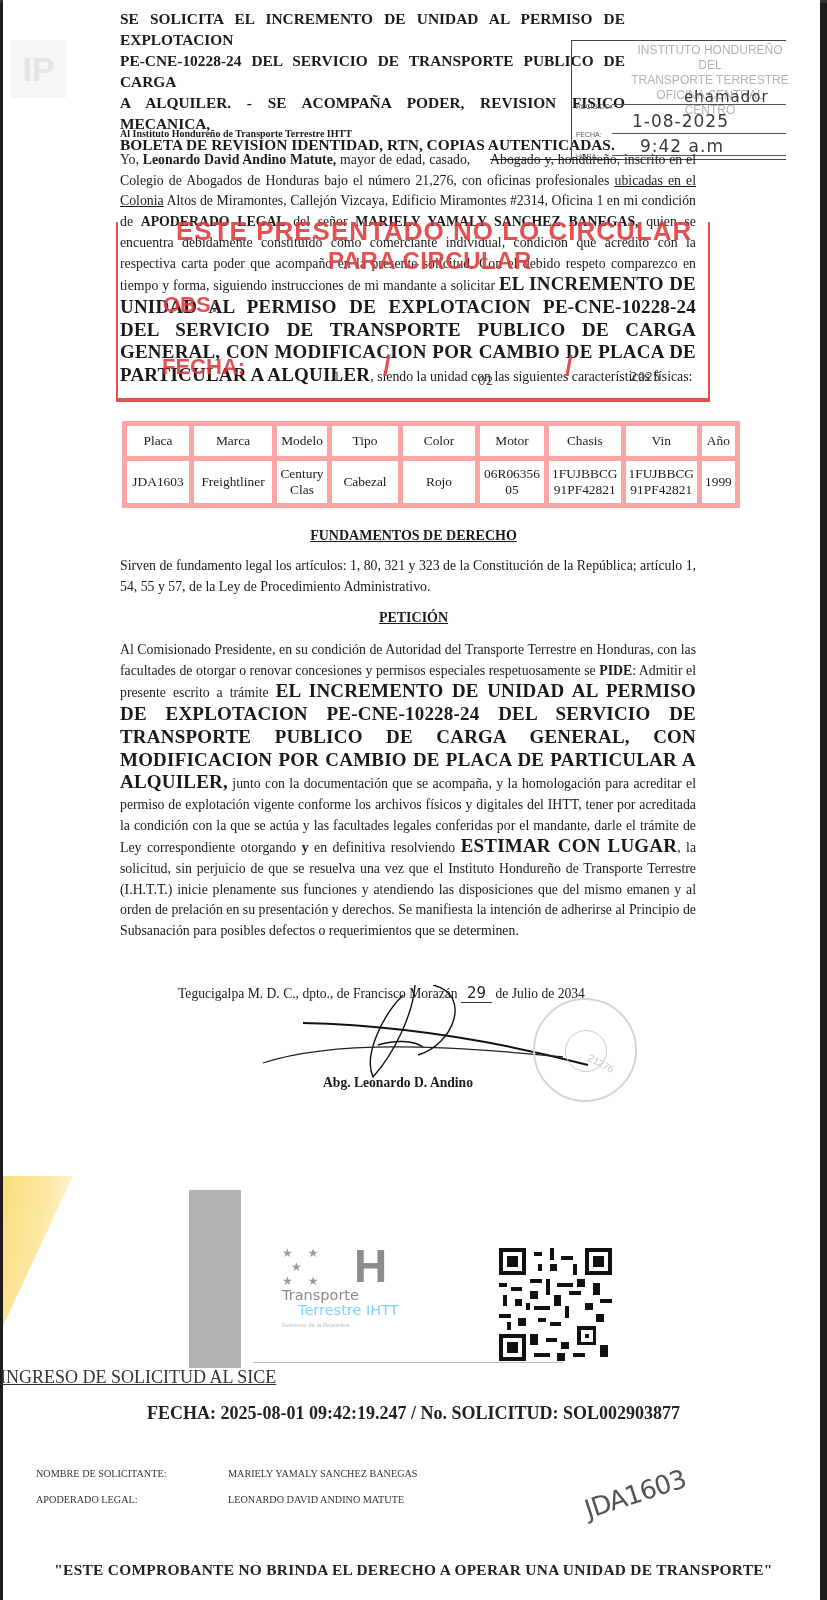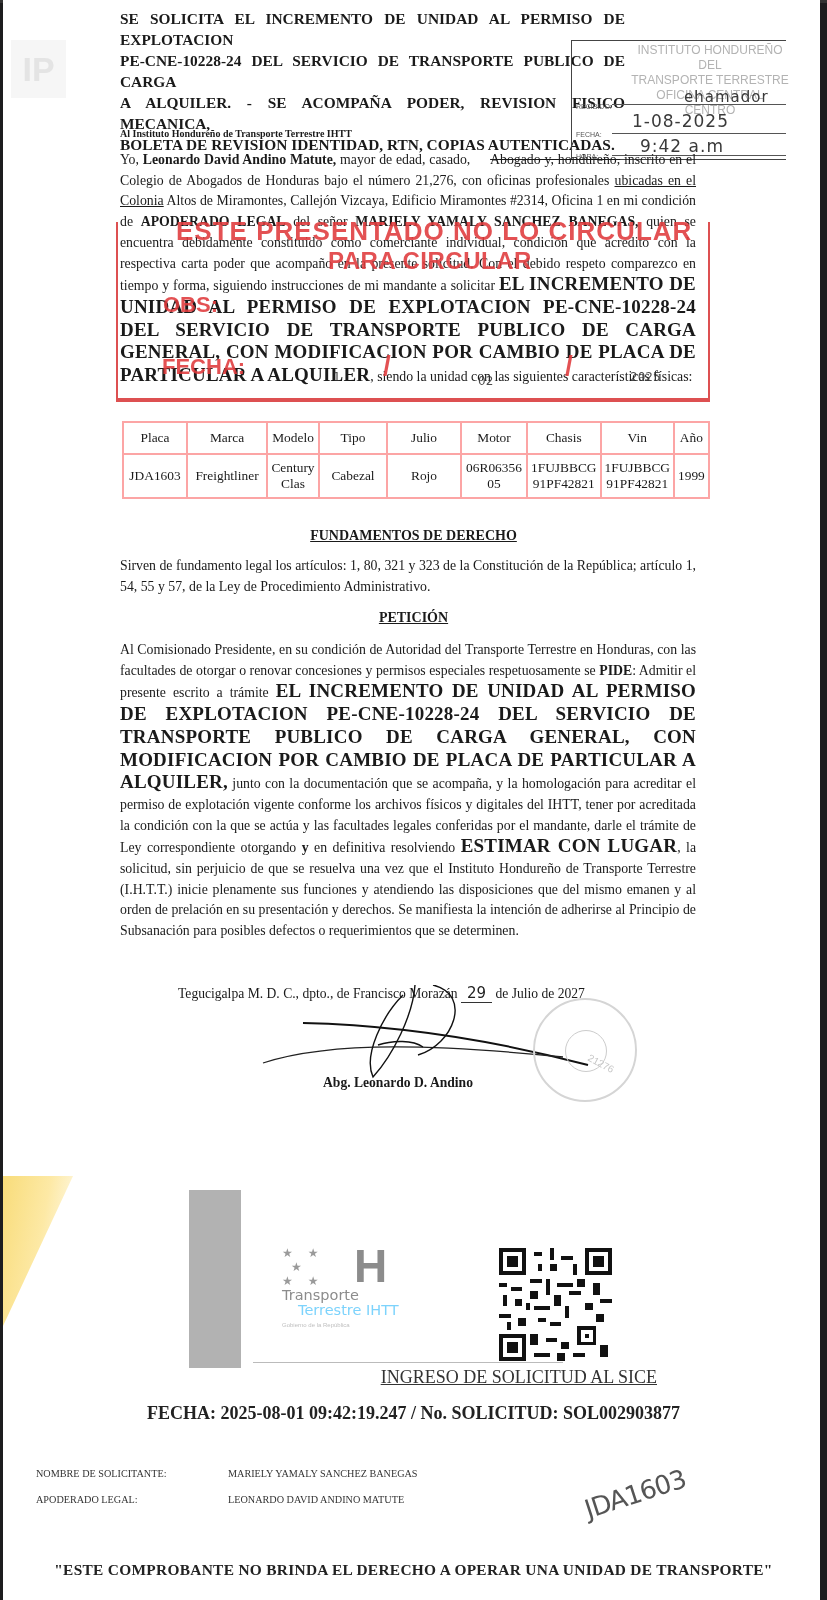--- a/index.html
+++ b/index.html
@@ -32,21 +32,21 @@
   .redstamp { position:absolute; left:113px; top:222px; width:590px; height:178px; border:2px solid #d9383a; border-top:none; opacity:0.88; pointer-events:none; }
   .redstamp .t1 { position:absolute; left:58px; top:-6px; color:#e03a3c; font-family:"Liberation Sans", sans-serif; font-weight:bold; font-size:26px; letter-spacing:1px; }
   .redstamp .t2 { position:absolute; left:210px; top:25px; color:#e03a3c; font-family:"Liberation Sans", sans-serif; font-weight:bold; font-size:24px; letter-spacing:0.5px; }
   .redstamp .obs { position:absolute; left:45px; top:70px; color:#e03a3c; font-family:"Liberation Sans", sans-serif; font-weight:bold; font-size:22px; }
   .redstamp .fecha { position:absolute; left:44px; top:132px; color:#e03a3c; font-family:"Liberation Sans", sans-serif; font-weight:bold; font-size:22px; }
   .redstamp .slash { position:absolute; color:#e03a3c; font-family:"Liberation Sans", sans-serif; font-weight:bold; font-size:28px; }
   .redstamp .hwd { position:absolute; color:#333; font-family:"DejaVu Sans", sans-serif; font-size:12px; }
   .redstamp .baseline { position:absolute; left:0; right:0; bottom:0; border-bottom:2px solid #d9383a; }
 
   table.veh { position:absolute; left:119px; top:421px; border-collapse:collapse; font-size:13.4px; }
-  table.veh td, table.veh th { border:2px solid #fca5a5; font-weight:normal; text-align:center; padding:2px 3px; }
+  table.veh td, table.veh th { border:5px solid #fca5a5; font-weight:normal; text-align:center; padding:2px 3px; }
   table.veh th { height:26px; }
   table.veh td { height:38px; line-height:16px; }
 
   .heading { position:absolute; left:0; width:827px; text-align:center; font-weight:bold; font-size:14px; text-decoration:underline; }
 
   .place { position:absolute; left:175px; top:984px; font-size:13.6px; }
   .place .hwday { font-family:"DejaVu Sans", sans-serif; font-size:15px; border-bottom:1px solid #333; padding:0 6px; color:#222; }
   .sigline { position:absolute; left:320px; top:1075px; font-weight:bold; font-size:13.6px; }
   .seal { position:absolute; left:530px; top:998px; width:100px; height:100px; border:2px solid #d5d5d5; border-radius:50%; }
   .seal .inner { position:absolute; left:30px; top:30px; width:40px; height:40px; border:1.5px solid #ccc; border-radius:50%; }
@@ -57,21 +57,21 @@
   .yellow { position:absolute; left:0; top:0; width:70px; height:150px; background:linear-gradient(100deg,#f8dc7a 0%,#fde9a5 50%, rgba(255,255,255,0) 100%); clip-path:polygon(0 0,100% 0,0 100%); }
   .graybar { position:absolute; left:186px; top:14px; width:52px; height:178px; background:#b2b2b2; }
   .logo { position:absolute; left:282px; top:1246px; width:160px; height:90px; }
   .logo .stars { position:absolute; left:0; top:0; color:#9a9a9a; font-size:12px; line-height:14px; }
   .logo .H { position:absolute; left:72px; top:-3px; font-family:"Liberation Sans", sans-serif; font-weight:bold; font-size:46px; color:#8c8c8c; line-height:46px; }
   .logo .n1 { position:absolute; left:0; top:42px; font-family:"DejaVu Sans", sans-serif; color:#8c8c8c; font-size:14.5px; line-height:15px; }
   .logo .n2 { position:absolute; left:16px; top:57px; font-family:"DejaVu Sans", sans-serif; color:#7dd3fc; font-size:14.5px; line-height:15px; }
   .logo .n3 { position:absolute; left:0; top:76px; font-family:"Liberation Sans", sans-serif; color:#c0c0c0; font-size:6px; }
   .qr { position:absolute; left:499px; top:1248px; width:113px; height:113px; }
   .hr2 { position:absolute; left:253px; top:1362px; width:310px; border-bottom:1px solid #bbb; }
-  .sice { position:absolute; left:0; width:657px; top:1367px; text-align:right; font-size:18px; text-decoration:underline; color:#333; }
+  .sice { position:absolute; left:0; width:657px; top:1367px; text-align:left; font-size:18px; text-decoration:underline; color:#333; }
   .fecha2 { position:absolute; left:0; width:827px; top:1403px; text-align:center; font-weight:bold; font-size:18px; color:#222; }
   .kv { position:absolute; font-size:10.2px; color:#333; }
   .jda { position:absolute; left:583px; top:1479px; font-family:"DejaVu Sans", sans-serif; font-size:26px; color:#555; transform:rotate(-18deg); letter-spacing:-1px; }
   .footer { position:absolute; left:0; width:827px; top:1561px; text-align:center; font-weight:bold; font-size:15.4px; color:#222; letter-spacing:0.3px; }
 </style>
 </head>
 <body>
 
 <div class="topbar"></div>
 
@@ -123,21 +123,21 @@
     <div class="baseline"></div>
   </div>
 
   <table class="veh">
     <tbody>
         <tr>
       <th style="width:56px">Placa</th>
       <th style="width:72px">Marca</th>
       <th style="width:44px">Modelo</th>
       <th style="width:60px">Tipo</th>
-      <th style="width:66px">Julio</th>
+      <th style="width:66px">Color</th>
       <th style="width:58px">Motor</th>
       <th style="width:64px">Chasis</th>
       <th style="width:64px">Vin</th>
       <th style="width:26px">Año</th>
     </tr>
     <tr>
       <td>JDA1603</td>
       <td>Freightliner</td>
       <td>Century Clas</td>
       <td>Cabezal</td>
@@ -156,21 +156,21 @@
   </div>
 
   <div class="heading" style="top:610px;left:-3px;">PETICIÓN</div>
   <div class="body" style="top:640px;">
     <p>
       <span>Al Comisionado Presidente, en su condición de Autoridad del Transporte Terrestre en Honduras, con las facultades de otorgar o renovar concesiones y permisos especiales respetuosamente se </span><b>PIDE</b><span>: Admitir el presente escrito a trámite </span><b class="bigb">EL INCREMENTO DE UNIDAD AL PERMISO DE EXPLOTACION PE-CNE-10228-24 DEL SERVICIO DE TRANSPORTE PUBLICO DE CARGA GENERAL, CON MODIFICACION POR CAMBIO DE PLACA DE PARTICULAR A ALQUILER,</b><span> junto con la documentación que se acompaña, y la homologación para acreditar el permiso de explotación vigente conforme los archivos físicos y digitales del IHTT, tener por acreditada la condición con la que se actúa y las facultades legales conferidas por el mandante, darle el trámite de Ley correspondiente otorgando </span><b>y</b><span> en definitiva resolviendo </span><b class="bigb">ESTIMAR CON LUGAR</b><span>, la solicitud, sin perjuicio de que se resuelva una vez que el Instituto Hondureño de Transporte Terrestre (I.H.T.T.) inicie plenamente sus funciones y atendiendo las disposiciones que del mismo emanen y al orden de prelación en su presentación y derechos. Se manifiesta la intención de adherirse al Principio de Subsanación para posibles defectos o requerimientos que se determinen.</span>
     </p>
   </div>
 
   <div class="place">
-    <span>Tegucigalpa M. D. C., dpto., de Francisco Morazán </span><span class="hwday">29</span><span> de Julio de 2027</span>
+    <span>Tegucigalpa M. D. C., dpto., de Francisco Morazán </span><span class="hwday">29</span><span> de Julio de 2034</span>
   </div>
 
   <svg class="sig" viewBox="0 0 350 100">
     <path d="M60 38 C 150 40, 250 55, 345 80" stroke="#111" stroke-width="2" fill="none"></path>
     <path d="M20 78 C 90 55, 200 60, 320 72" stroke="#222" stroke-width="1.3" fill="none"></path>
     <path d="M160 10 C 140 30, 120 70, 130 92 C 150 70, 170 30, 172 0" stroke="#111" stroke-width="1.4" fill="none"></path>
     <path d="M190 0 C 230 10, 210 60, 175 70" stroke="#111" stroke-width="1.4" fill="none"></path>
     <path d="M135 60 C 150 55, 170 55, 180 62" stroke="#111" stroke-width="1.4" fill="none"></path>
   </svg>
 

